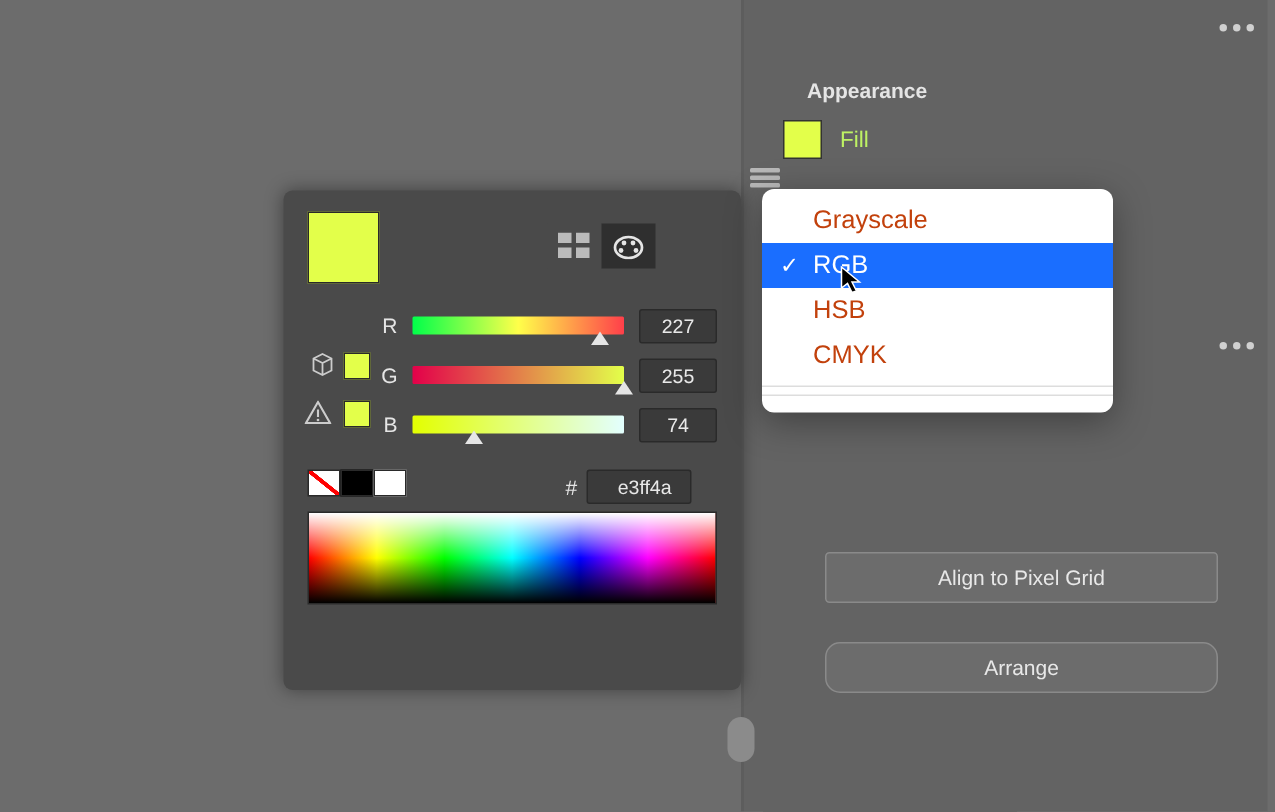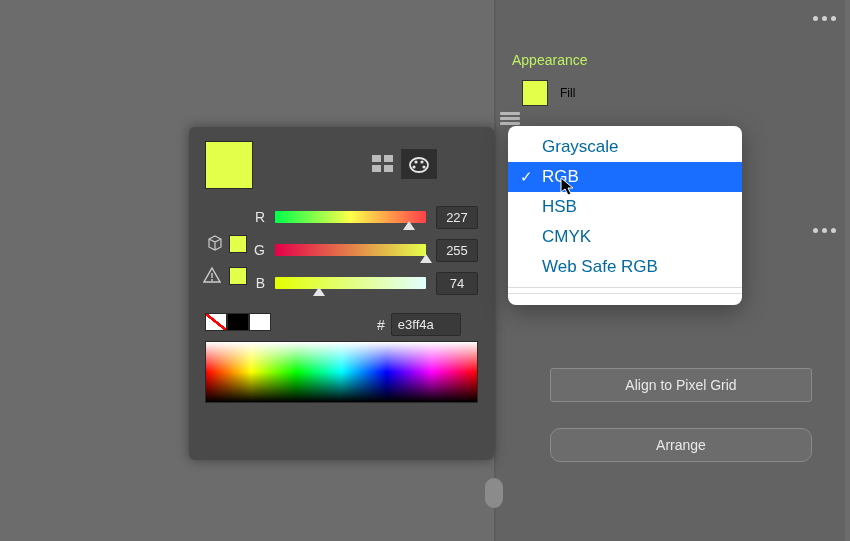--- a/index.html
+++ b/index.html
@@ -8,78 +8,78 @@
   
   .vdiv { position: absolute; left: 494px; top: 0; bottom: 0; width: 2px; background: #5d5d5d; }
 
   
   .right-panel { position: absolute; left: 496px; top: 0; right: 5px; bottom: 0; background: #636363; }
   .more-top { position: absolute; top: 16px; right: 14px; }
   .more-side { position: absolute; top: 228px; right: 14px; }
   .dots { display: flex; gap: 4px; }
   .dots span { width: 5px; height: 5px; border-radius: 50%; background: #d0d0d0; display: inline-block; }
 
-  .section-title { position: absolute; left: 512px; top: 52px; color: #bef264; font-size: 14px; font-weight: 400; }
+  .section-title { position: absolute; left: 538px; top: 52px; color: #e5e5e5; font-size: 14px; font-weight: 700; }
   .fill-row { position: absolute; left: 522px; top: 80px; display: flex; align-items: center; gap: 12px; }
   .fill-swatch { width: 26px; height: 26px; background: #e3ff4a; border: 1px solid #333; }
-  .fill-label { color: #000000; font-size: 12px; }
+  .fill-label { color: #bef264; font-size: 15px; }
   .list-icon { position: absolute; left: 500px; top: 112px; width: 20px; height: 14px; }
   .list-icon .ln { height: 3px; background: #b8b8b8; margin-bottom: 2px; border-radius: 1px; }
 
   .btn-wide { position:absolute; left:550px; width:262px; height:34px; border:1px solid #8a8a8a; background:#6c6c6c; color:#e8e8e8; font-size:14px; display:flex; align-items:center; justify-content:center; border-radius:3px; }
   .btn-align { top:368px; }
   .btn-arrange { top:428px;border-radius:10px; }
 
   
   .popover { position: absolute; left: 189px; top: 127px; width: 305px; height: 333px; background: #4a4a4a; border-radius: 6px; box-shadow: 0 0 12px rgba(0,0,0,0.4); }
   .big-swatch { position: absolute; left: 16px; top: 14px; width: 48px; height: 48px; background: #e3ff4a; border: 1px solid #2a2a2a; }
   .mode-btns { position: absolute; left: 176px; top: 22px; display: flex; }
   .mode-btn { width: 36px; height: 30px; background: #4a4a4a; display:flex; align-items:center; justify-content:center; }
   .mode-btn.active { background: #2f2f2f; }
   .mode-btn svg { width: 22px; height: 18px; }
 
   .slider-row { position: absolute; left: 16px; width: 273px; height: 28px; display:flex; align-items:center; }
   .slider-row .lbl { width: 70px; text-align: right; color: #e5e5e5; font-size: 14px; padding-right: 10px; }
   .slider-row .track { flex: 1; height: 12px; position: relative; border-radius: 1px; }
   .slider-row .thumb { position:absolute; bottom:-7px; transform:translateX(-50%); width:0; height:0; border-left:6px solid transparent; border-right:6px solid transparent; border-bottom:9px solid #e5e5e5; }
-  .slider-row .val { width: 42px; margin-left: 10px; background:#3a3a3a; color:#e8e8e8; font-size:13px; text-align:center; padding:3px 0; border-radius:2px; border:1px solid #2a2a2a;}
+  .slider-row .val { width: 52px; margin-left: 10px; background:#3a3a3a; color:#e8e8e8; font-size:13px; text-align:center; padding:3px 0; border-radius:2px; border:1px solid #2a2a2a;}
   .r-row { top: 76px; }
   .g-row { top: 109px; }
   .b-row { top: 142px; }
   .r-track { background: linear-gradient(to right, #00ff4a, #ffff4a, #ff3f4a); }
   .g-track { background: linear-gradient(to right, #e3004a, #e3804a, #e3ff4a); }
   .b-track { background: linear-gradient(to right, #e3ff00, #e3ff80, #e3ffff); }
 
   .cube-icon { position:absolute; left: 18px; top: 108px; color:#ccc; }
   .warn-icon { position:absolute; left: 14px; top: 140px; color:#ccc; }
   .mini-swatch { position:absolute; width:18px; height:18px; background:#e3ff4a; border:1px solid #2a2a2a; }
   .ms1 { left: 40px; top: 108px; }
   .ms2 { left: 40px; top: 140px; }
 
   .nbw { position:absolute; left:16px; top:186px; display:flex; }
   .nbw div { width: 22px; height: 18px; border:1px solid #2a2a2a; }
   .none-sw { background: linear-gradient(to top right, #fff 0%, #fff 44%, #ff0000 45%, #ff0000 55%, #fff 56%); }
   .black-sw { background: #000; }
   .white-sw { background: #fff; }
   .hex-row { position:absolute; left: 188px; top: 186px; display:flex; align-items:center; gap:6px;}
   .hex-hash { color:#e5e5e5; font-size:14px;}
-  .hex-val { width: 70px; background:#3a3a3a; color:#e8e8e8; font-size:13px; padding:3px 6px; border-radius:2px; border:1px solid #2a2a2a;}
+  .hex-val { width: 70px; background:#3a3a3a; color:#e8e8e8; font-size:13px; padding:3px 20px; border-radius:2px; border:1px solid #2a2a2a;}
 
   .spectrum { position:absolute; left:16px; top:214px; width:273px; height:62px; border:1px solid #2a2a2a;
     background:
       linear-gradient(to bottom, rgba(255,255,255,1) 0%, rgba(255,255,255,0) 50%, rgba(0,0,0,0) 50%, rgba(0,0,0,1) 100%),
       linear-gradient(to right, #ff0000, #ffff00, #00ff00, #00ffff, #0000ff, #ff00ff, #ff0000);
   }
 
   
   .handle { position:absolute; left:485px; top:478px; width:18px; height:30px; background:#8b8b8b; border-radius:9px; }
 
   
   .menu { position:absolute; left:508px; top:126px; width:234px; background:#fff; border-radius:8px; box-shadow: 0 6px 24px rgba(0,0,0,0.35); padding: 6px 0; }
-  .menu-item { padding: 5px 18px 5px 34px; font-size: 17px; color:#0369a1; position:relative; white-space:nowrap; }
+  .menu-item { padding: 5px 18px 5px 34px; font-size: 17px; color:#c2410c; position:relative; white-space:nowrap; }
   .menu-item.sel { background:#1a6eff; color:#fff; }
   .menu-item .ck { position:absolute; left:12px; top:6px; font-size:15px; }
   .menu-sep { height:1px; background:#ddd; margin: 5px 0; }
   .cursor { position:absolute; left:560px; top:177px; width:16px; height:20px; pointer-events:none; z-index:50;}
 </style>
 </head>
 <body>
 
 <div class="vdiv"></div>
 
@@ -189,20 +189,19 @@
   </div>
 
   <div class="spectrum"></div>
 </div>
 
 <div class="menu">
   <div class="menu-item"><span>Grayscale</span></div>
   <div class="menu-item sel"><span class="ck">✓</span><span>RGB</span></div>
   <div class="menu-item"><span>HSB</span></div>
   <div class="menu-item"><span>CMYK</span></div>
-  <div class="menu-item"><span>Web Safe RGB</span></div>
   <div class="menu-sep"></div>
   <div class="menu-sep"></div>
 </div>
 
 <svg class="cursor" viewBox="0 0 16 20">
     <path d="M1 1 L1 15 L5 12 L8 18 L11 17 L8 11 L13 11 Z" fill="#000" stroke="#fff" stroke-width="1"></path>
   </svg>
 
 </body></html>

